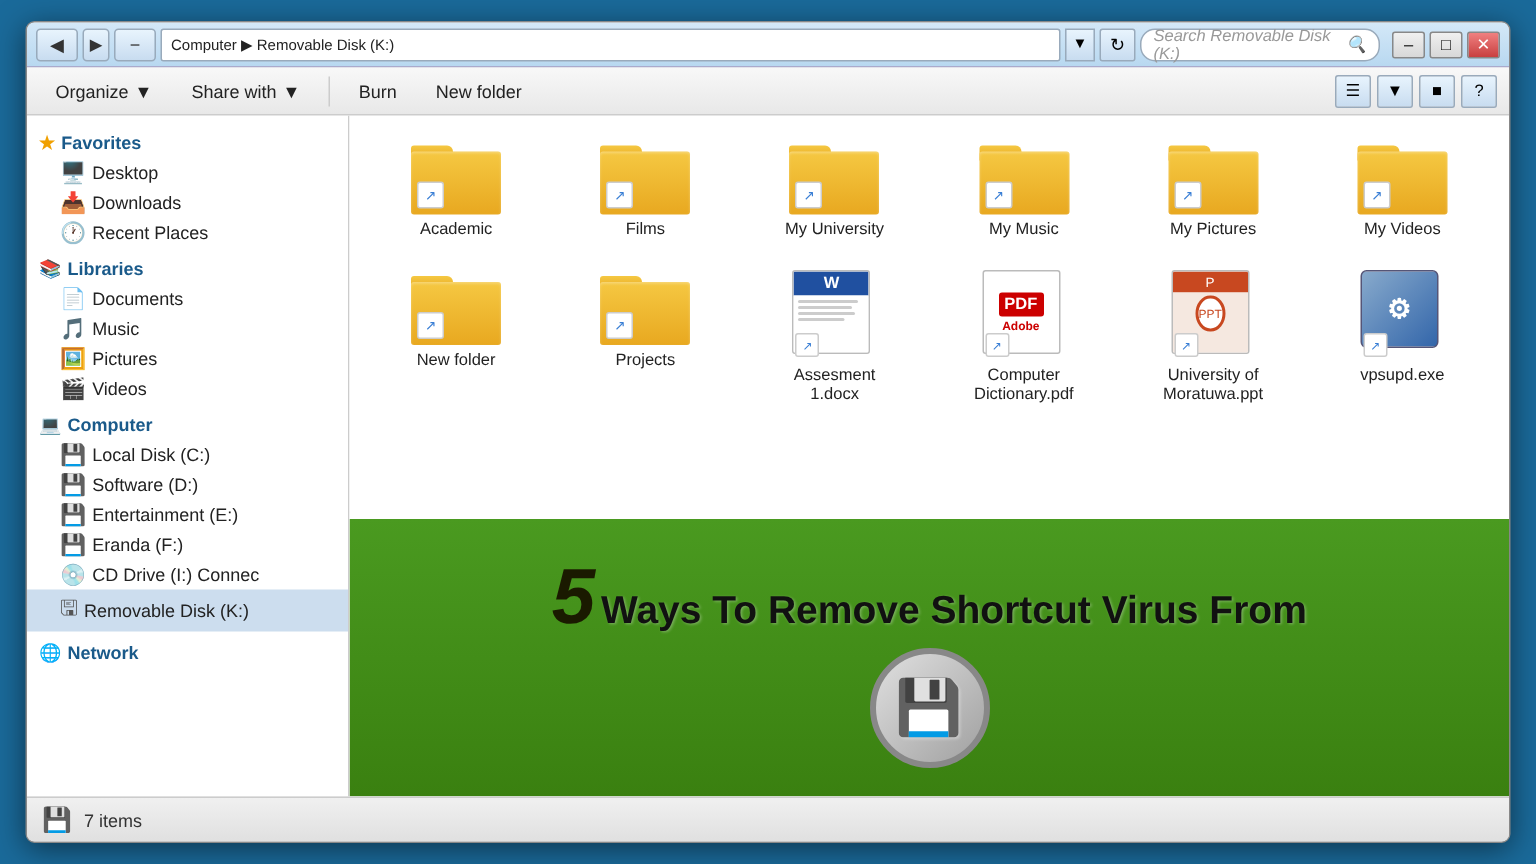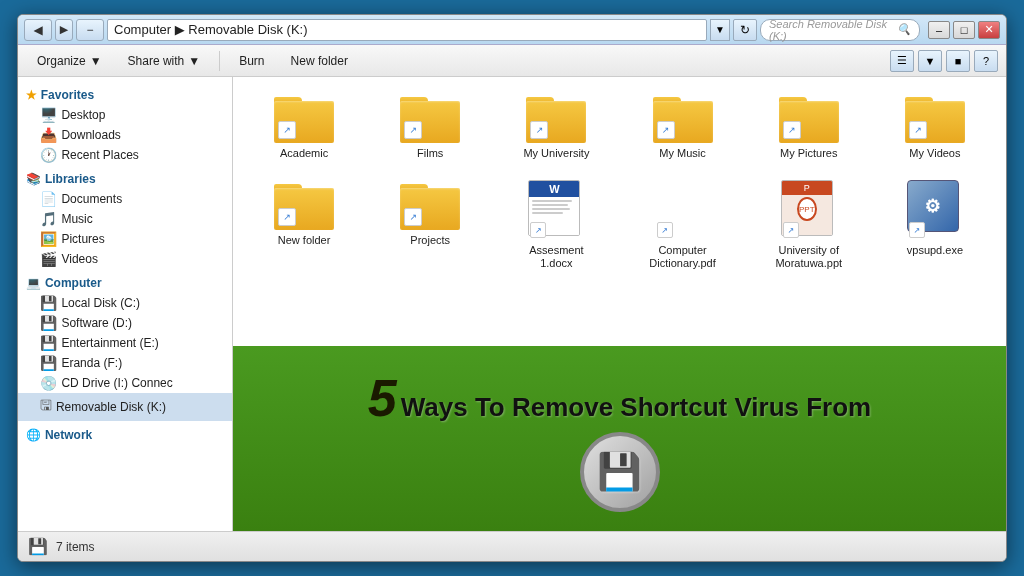--- a/index.html
+++ b/index.html
@@ -60,21 +60,21 @@
     }
     .address-bar {
       flex: 1;
       height: 22px;
       background: white;
       border: 1px solid #9ab;
       border-radius: 2px;
       display: flex;
       align-items: center;
       padding: 0 6px;
-      font-size: 13px;
+      font-size: 10px;
       color: #222;
       gap: 4px;
     }
     .address-dropdown {
       width: 20px;
       height: 22px;
       background: linear-gradient(to bottom, #e8f4fd, #c8dcf0);
       border: 1px solid #9ab;
       display: flex;
       align-items: center;
@@ -632,20 +632,24 @@
                 <div class="docx-line" style="width:70%;"></div>
               </div>
             </div>
             <div style="position:absolute;bottom:2px;left:2px;width:16px;height:16px;background:white;border:1px solid #ccc;border-radius:2px;display:flex;align-items:center;justify-content:center;font-size:8px;color:#3a7fd5;">↗</div>
           </div>
           <div class="file-label">Assesment 1.docx</div>
         </div>
 
         <div class="file-item">
           <div style="position:relative;width:56px;height:60px;flex-shrink:0;">
+            <div class="pdf-icon-bg" style="flex-direction:column;gap:2px;">
+              <div class="pdf-badge">PDF</div>
+              <div class="pdf-adobe-text">Adobe</div>
+            </div>
             <div style="position:absolute;bottom:2px;left:2px;width:16px;height:16px;background:white;border:1px solid #ccc;border-radius:2px;display:flex;align-items:center;justify-content:center;font-size:8px;color:#3a7fd5;">↗</div>
           </div>
           <div class="file-label">Computer Dictionary.pdf</div>
         </div>
 
         <div class="file-item">
           <div style="position:relative;width:56px;height:60px;flex-shrink:0;">
             <div class="ppt-icon">
               <div class="ppt-icon-header">P</div>
               <div style="background:#f5e8e0;flex:1;padding:16px;display:flex;align-items:flex-end;justify-content:center;height:42px;">

